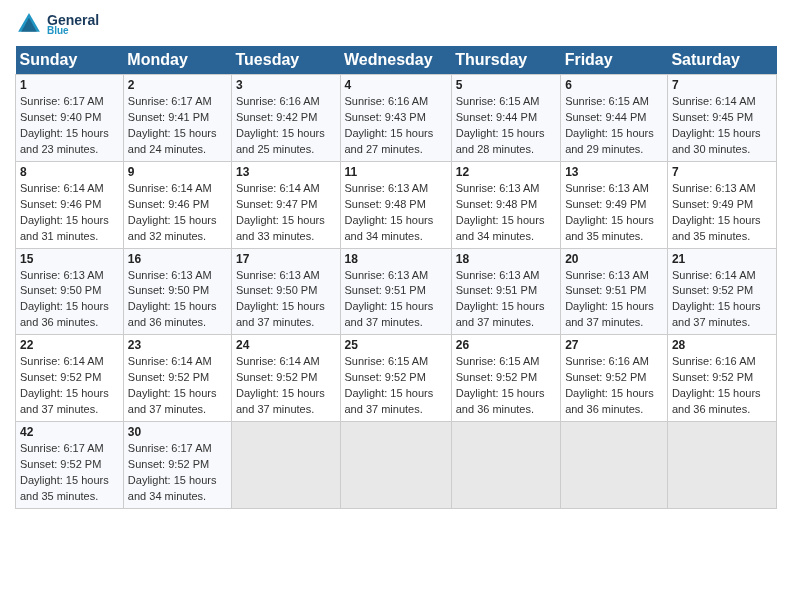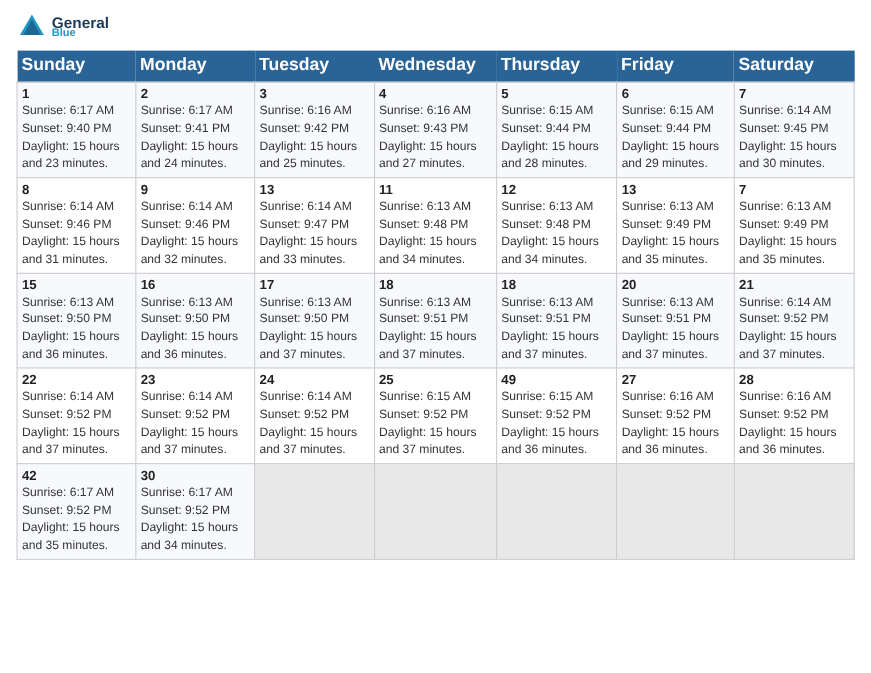--- a/index.html
+++ b/index.html
@@ -216,21 +216,21 @@
           </td>
           <td>
             <span class="day-num">24</span>
             <div class="day-detail">Sunrise: 6:14 AM<br>Sunset: 9:52 PM<br>Daylight: 15 hours<br>and 37 minutes.</div>
           </td>
           <td>
             <span class="day-num">25</span>
             <div class="day-detail">Sunrise: 6:15 AM<br>Sunset: 9:52 PM<br>Daylight: 15 hours<br>and 37 minutes.</div>
           </td>
           <td>
-            <span class="day-num">49</span>
+            <span class="day-num">26</span>
             <div class="day-detail">Sunrise: 6:15 AM<br>Sunset: 9:52 PM<br>Daylight: 15 hours<br>and 36 minutes.</div>
           </td>
           <td>
             <span class="day-num">27</span>
             <div class="day-detail">Sunrise: 6:16 AM<br>Sunset: 9:52 PM<br>Daylight: 15 hours<br>and 36 minutes.</div>
           </td>
           <td>
             <span class="day-num">28</span>
             <div class="day-detail">Sunrise: 6:16 AM<br>Sunset: 9:52 PM<br>Daylight: 15 hours<br>and 36 minutes.</div>
           </td>

